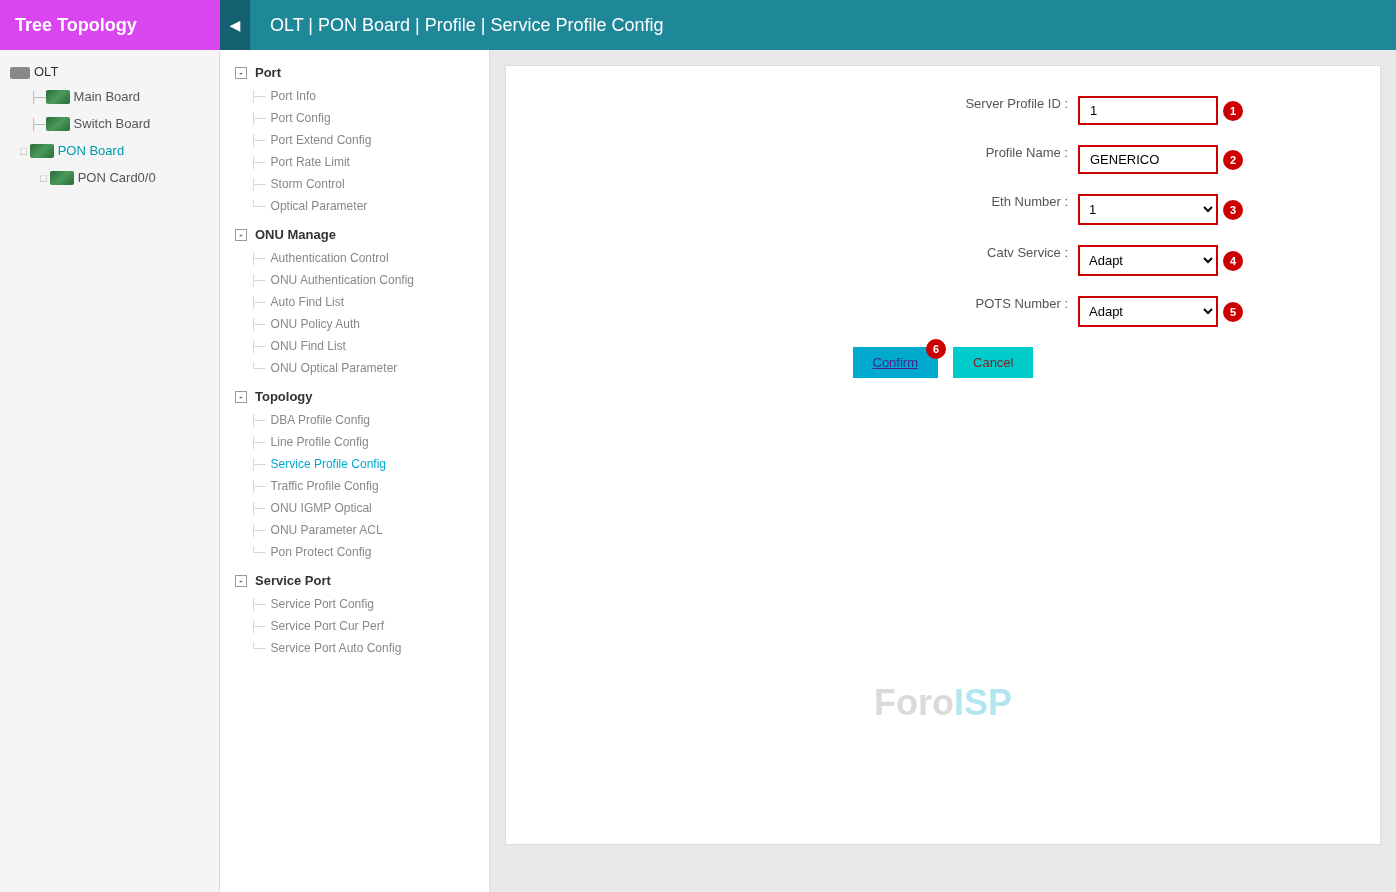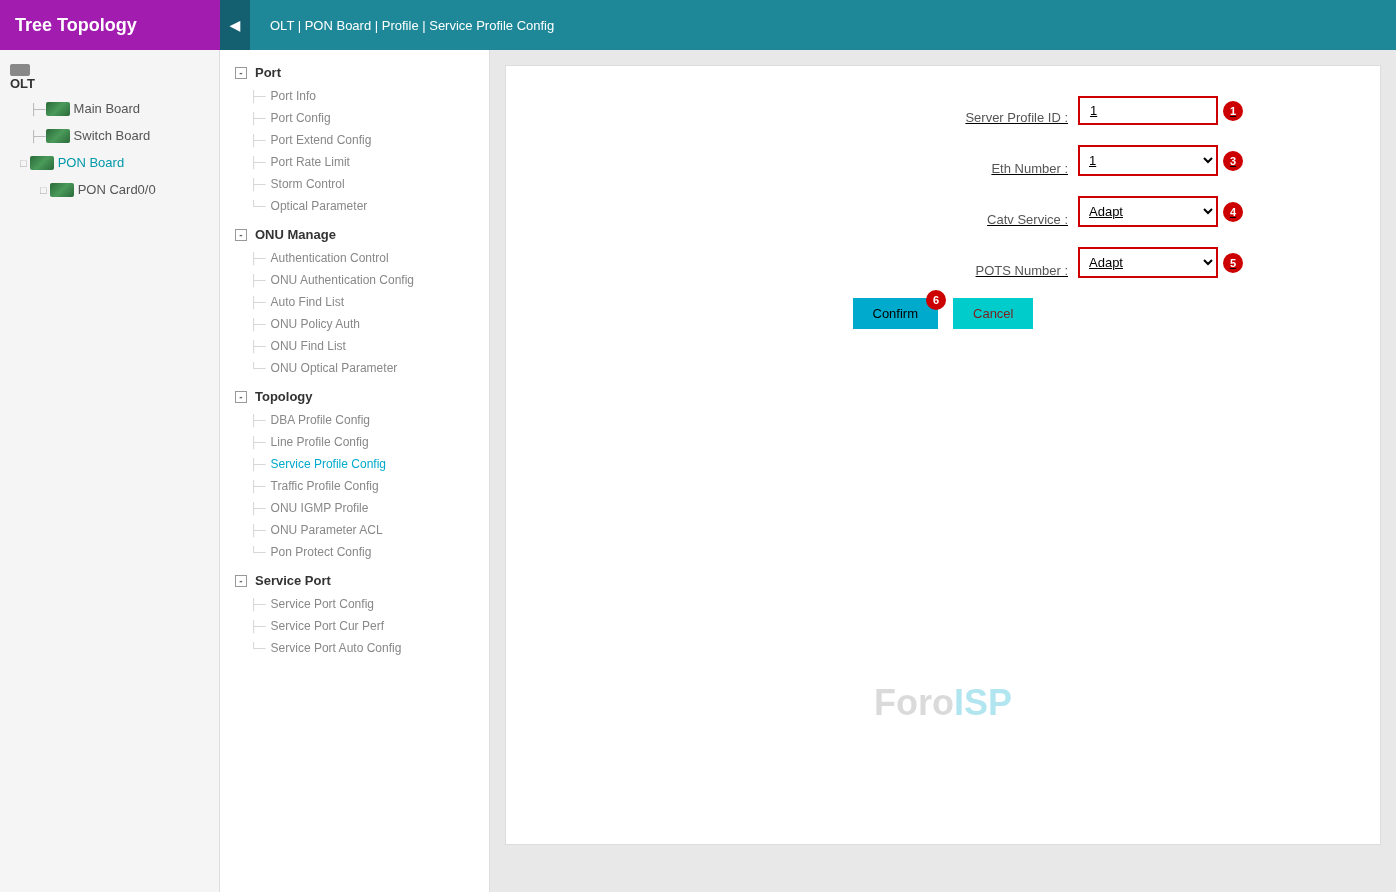--- a/index.html
+++ b/index.html
@@ -7,21 +7,21 @@
 
     
     .header {
       background: #1a7a8a;
       color: white;
       display: flex;
       align-items: center;
       height: 50px;
     }
     .header-title {
-      background: #a21caf;
+      background: #d946ef;
       color: white;
       font-size: 18px;
       font-weight: bold;
       padding: 6px 15px;
       display: flex;
       align-items: center;
       height: 100%;
       width: 220px;
       flex-shrink: 0;
     }
@@ -37,21 +37,21 @@
       font-size: 14px;
       flex-shrink: 0;
     }
     .header-breadcrumb {
       background: #1e8899;
       color: white;
       padding: 0 20px;
       height: 100%;
       display: flex;
       align-items: center;
-      font-size: 13px;
+      font-size: 18px;
       flex: 1;
     }
 
     
     .main-layout {
       display: flex;
       height: calc(892px - 50px);
     }
 
     
@@ -61,25 +61,24 @@
       border-right: 1px solid #ddd;
       overflow-y: auto;
       flex-shrink: 0;
       padding: 10px 0;
     }
     .tree-node {
       padding: 3px 0;
     }
     .tree-root {
       display: flex;
-      align-items: flex-start;
+      align-items: flex-end;
       padding: 4px 10px;
-      font-weight: bold;
+      font-weight: normal;
       color: #333;
-      flex-direction: column;
     }
     .tree-item {
       display: flex;
       align-items: center;
       padding: 3px 0 3px 20px;
       color: #555;
       cursor: pointer;
     }
     .tree-item.active { color: #0099aa; }
     .tree-icon {
@@ -166,24 +165,23 @@
       position: relative;
     }
 
     
     .form-container {
       max-width: 600px;
       margin: 0 auto;
     }
     .form-row {
       display: flex;
-      align-items: flex-end;
+      align-items: flex-start;
       margin-bottom: 20px;
       justify-content: flex-end;
-      text-decoration: underline;
     }
     .form-label {
       text-align: right;
       margin-right: 10px;
       color: #555;
       font-size: 13px;
       min-width: 160px;
     }
     .form-input {
       border: 2px solid #cc0000;
@@ -216,25 +214,26 @@
     }
 
     .form-buttons {
       display: flex;
       justify-content: center;
       gap: 15px;
       margin-top: 10px;
     }
     .btn-confirm {
       background: #00aacc;
-      color: #000000;
+      color: #4c1d95;
       border: none;
       padding: 8px 20px;
       cursor: pointer;
       font-size: 13px;
+      text-decoration: underline;
     }
     .btn-cancel {
       background: #00cccc;
       color: #7f1d1d;
       border: none;
       padding: 8px 20px;
       cursor: pointer;
       font-size: 13px;
     }
 
@@ -392,21 +391,21 @@
       <div class="nav-item active">
           <span class="nav-connector">├─</span>
           <span>Service Profile Config</span>
         </div>
       <div class="nav-item">
           <span class="nav-connector">├─</span>
           <span>Traffic Profile Config</span>
         </div>
       <div class="nav-item">
           <span class="nav-connector">├─</span>
-          <span>ONU IGMP Profile</span>
+          <span>ONU IGMP Optical</span>
         </div>
       <div class="nav-item">
           <span class="nav-connector">├─</span>
           <span>ONU Parameter ACL</span>
         </div>
       <div class="nav-item">
           <span class="nav-connector">└─</span>
           <span>Pon Protect Config</span>
         </div>
     </div>
@@ -437,20 +436,27 @@
       <div class="form-container">
 
         <div class="form-row">
           <label class="form-label">Server Profile ID :</label>
           <div class="field-wrapper">
             <input class="form-input" type="text" value="1" style="">
             <span class="badge">1</span>
           </div>
         </div>
 
+        <div class="form-row">
+          <label class="form-label">Profile Name :</label>
+          <div class="field-wrapper">
+            <input class="form-input" type="text" value="GENERICO" style="">
+            <span class="badge">2</span>
+          </div>
+        </div>
 
         <div class="form-row">
           <label class="form-label">Eth Number :</label>
           <div class="field-wrapper">
             <select class="form-select">
               <option>1</option>
               <option>2</option>
               <option>3</option>
               <option>4</option>
             </select>

